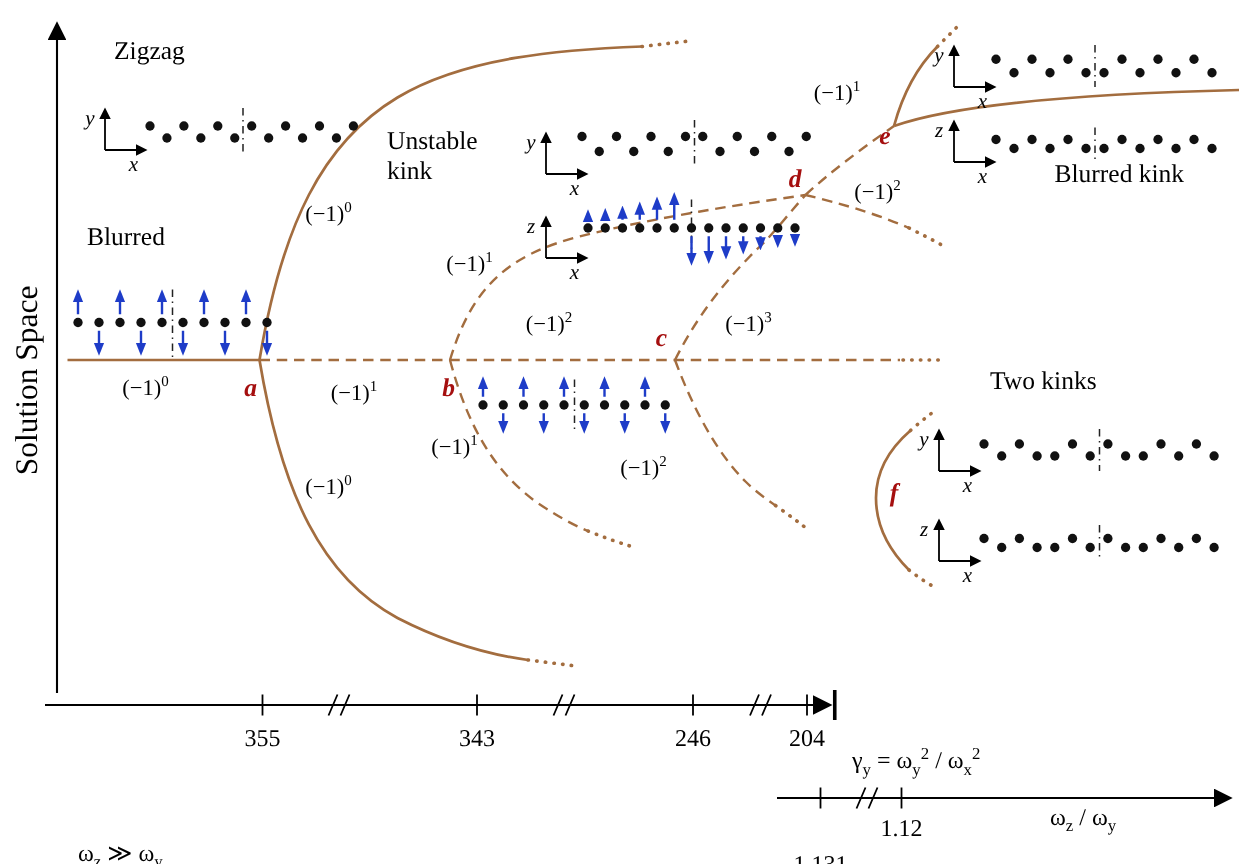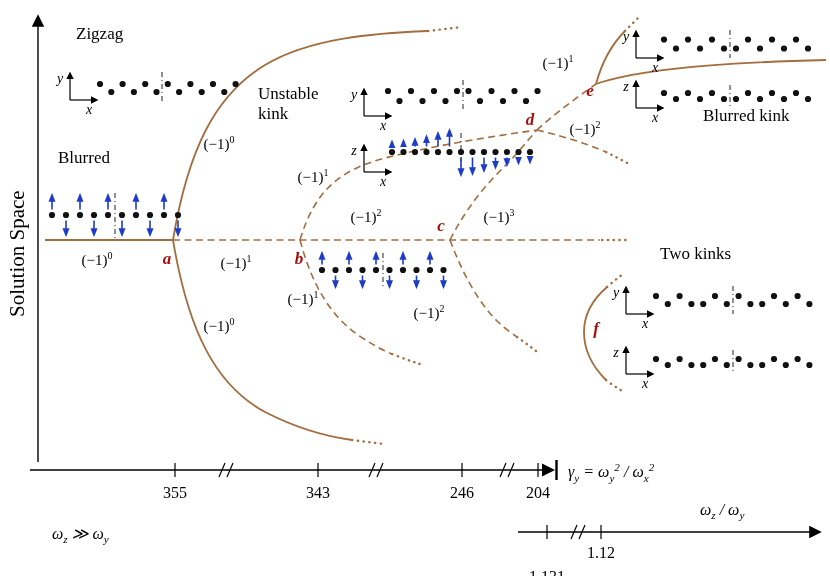--- a/index.html
+++ b/index.html
@@ -6,21 +6,21 @@
   .stage{position:relative;width:830px;height:576px;background:#fff;overflow:hidden;
          font-family:"Liberation Serif",serif;color:#000;}
   .stage svg{position:absolute;left:0;top:0;}
   .lbl{position:absolute;white-space:nowrap;line-height:1.2;}
   .big{font-size:17px;}
   .vlabel{left:-82px;top:241px;width:200px;text-align:center;font-size:21px;transform:rotate(-90deg);}
   .pt{color:#a50f0f;font-weight:bold;font-style:italic;font-size:17px;transform:translate(-50%,-50%);}
   .br{font-size:15px;transform:translate(-50%,-50%);text-align:center;}
   .br sup{font-size:10px;}
   .tick{font-size:16px;transform:translate(-50%,0);}
-  .math{font-size:16px;font-style:italic;}
+  .math{font-size:16px;margin-top:36px;}
   .math sub{font-size:70%;}
   .math sup{font-size:70%;}
   
   .solid{fill:none;stroke:#a36d3f;stroke-width:1.8;}
   .dashed{fill:none;stroke:#a36d3f;stroke-width:1.6;stroke-dasharray:7,4.5;}
   .dots{fill:none;stroke:#a36d3f;stroke-width:2.4;stroke-dasharray:0.3,5.5;stroke-linecap:round;}
   .cl{stroke:#222;stroke-width:1;stroke-dasharray:5,3,1,3;}
   .gax{stroke:#000;stroke-width:1.2;}
   .axlbl{font:italic 14px "Liberation Serif",serif;fill:#000;}
   .barrow{stroke:#1e3cc8;stroke-width:1.6;}

